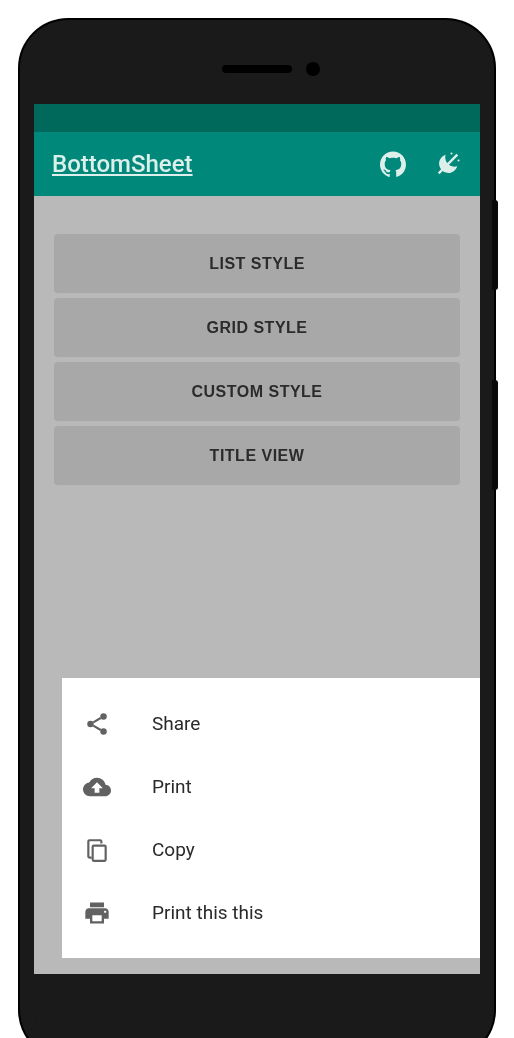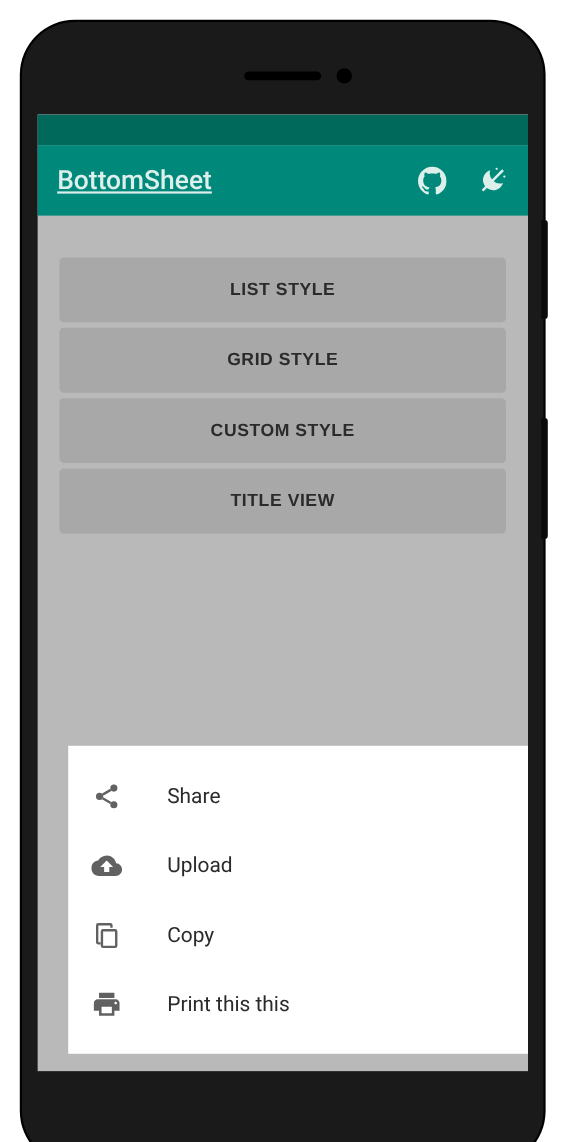--- a/index.html
+++ b/index.html
@@ -218,21 +218,21 @@
             </svg>
           </div>
           <div class="sheet-label">Share</div>
         </div>
         <div class="sheet-item">
           <div class="sheet-icon">
             <svg width="28" height="28" viewBox="0 0 24 24" fill="currentColor">
               <path d="M19.35 10.04C18.67 6.59 15.64 4 12 4 9.11 4 6.6 5.64 5.35 8.04 2.34 8.36 0 10.91 0 14c0 3.31 2.69 6 6 6h13c2.76 0 5-2.24 5-5 0-2.64-2.05-4.78-4.65-4.96zM14 13v4h-4v-4H7l5-5 5 5h-3z"></path>
             </svg>
           </div>
-          <div class="sheet-label">Upload</div>
+          <div class="sheet-label">Print</div>
         </div>
         <div class="sheet-item">
           <div class="sheet-icon">
             <svg width="26" height="26" viewBox="0 0 24 24" fill="none" stroke="currentColor" stroke-width="2">
               <rect x="8" y="8" width="12" height="14" rx="1"></rect>
               <path d="M16 6V4a1 1 0 0 0-1-1H5a1 1 0 0 0-1 1v14a1 1 0 0 0 1 1h2"></path>
             </svg>
           </div>
           <div class="sheet-label">Copy</div>
         </div>

